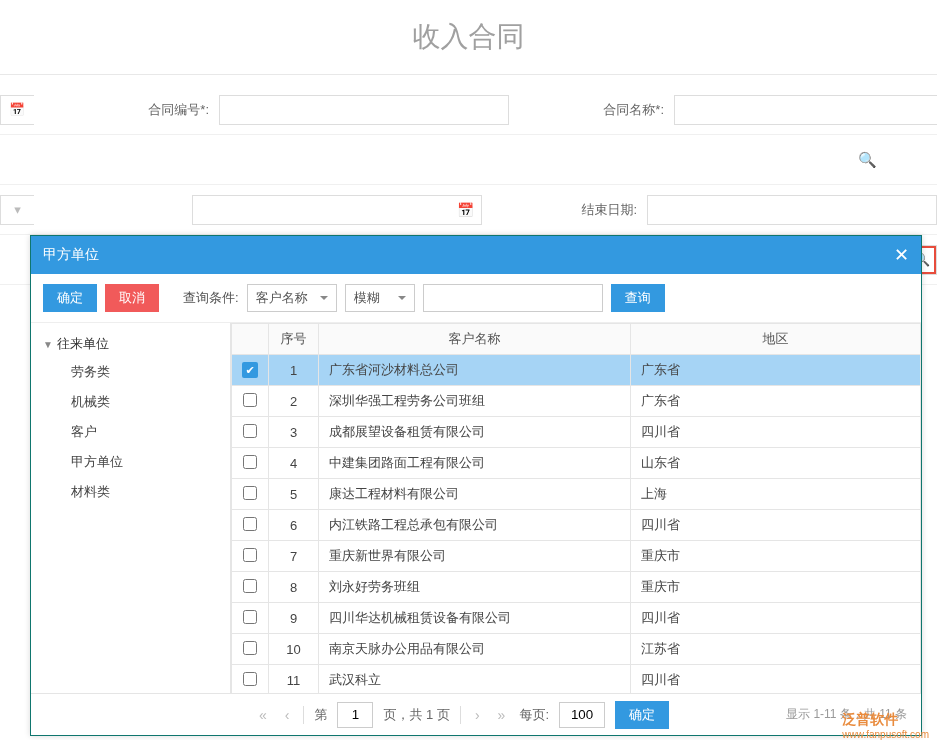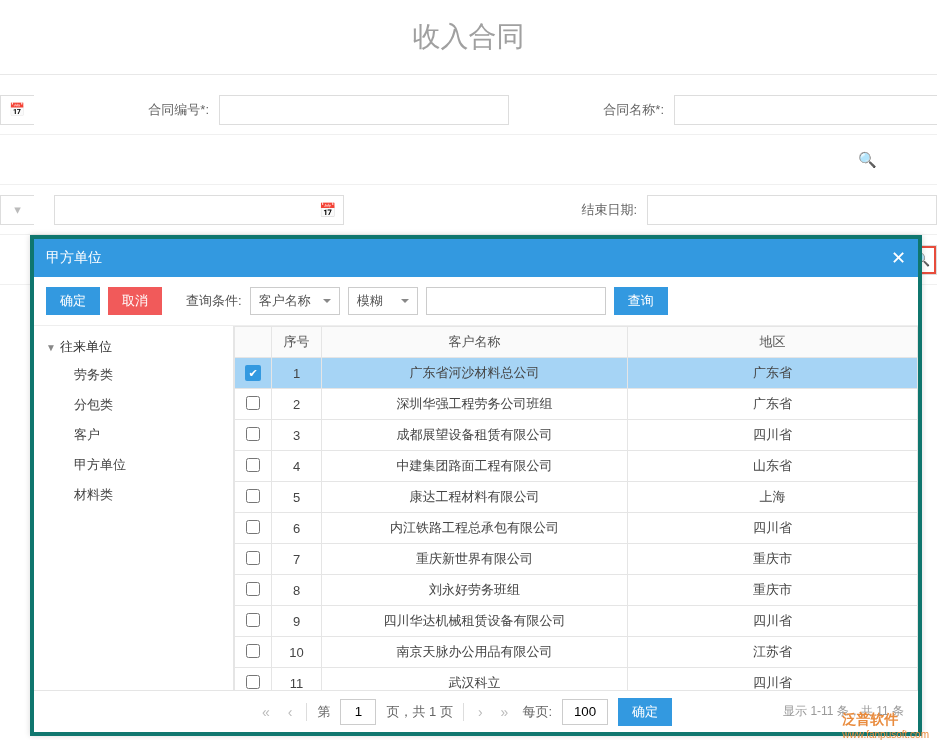--- a/index.html
+++ b/index.html
@@ -4,23 +4,23 @@
   <style>
     * { margin: 0; padding: 0; box-sizing: border-box; }
     body { font-family: "Microsoft YaHei", Arial, sans-serif; font-size: 13px; color: #555; background: #fff; position: relative; width: 937px; height: 740px; overflow: hidden; }
     .page-header { text-align: center; padding: 18px 0; font-size: 28px; color: #a0a0a0; border-bottom: 1px solid #e8e8e8; }
     .form-area { padding: 10px 0; }
     .form-row { display: flex; align-items: center; height: 50px; border-bottom: 1px solid #f0f0f0; }
     .form-label { width: 165px; text-align: right; color: #666; padding-right: 10px; font-size: 13px; }
     .form-control { width: 290px; height: 30px; border: 1px solid #ddd; padding: 0 8px; background: #fff; position: relative; }
     .input-icon { position: absolute; right: 6px; top: 50%; transform: translateY(-50%); color: #bbb; font-size: 14px; }
     .search-icon-box { position: absolute; right: 0; top: 0; width: 28px; height: 28px; border: 2px solid #e74c3c; display: flex; align-items: center; justify-content: center; }
-    .form-half { display: flex; align-items: center; width: 50%; }
-
-    .modal-overlay { position: absolute; top: 235px; left: 30px; right: 15px; bottom: 4px; background: #fff; border: 4px solid #0f766e; box-shadow: 0 0 6px rgba(0,0,0,0.15); display: flex; flex-direction: column; }
+    .form-half { display: flex; align-items: center; width: 50%; justify-content: flex-end; }
+
+    .modal-overlay { position: absolute; top: 235px; left: 30px; right: 15px; bottom: 4px; background: #fff; border: 1px solid #0f766e; box-shadow: 0 0 6px rgba(0,0,0,0.15); display: flex; flex-direction: column; }
     .modal-header { background: #3399e0; color: #fff; height: 38px; display: flex; align-items: center; justify-content: space-between; padding: 0 12px; font-size: 14px; }
     .modal-close { cursor: pointer; font-size: 18px; }
     .modal-toolbar { display: flex; align-items: center; padding: 10px 12px; gap: 8px; border-bottom: 1px solid #eee; }
     .btn { display: inline-flex; align-items: center; justify-content: center; height: 28px; padding: 0 14px; font-size: 13px; border: none; cursor: pointer; color: #fff; }
     .btn-primary { background: #3399e0; }
     .btn-cancel { background: #f15a5a; }
     .toolbar-label { margin-left: 16px; color: #555; }
     .select-box { height: 28px; border: 1px solid #ccc; padding: 0 22px 0 8px; min-width: 90px; position: relative; display: inline-flex; align-items: center; color: #555; background: #fff; }
     .select-box::after { content: ""; position: absolute; right: 8px; top: 50%; border: 4px solid transparent; border-top-color: #888; transform: translateY(-2px); }
     .search-input { height: 28px; border: 1px solid #ccc; width: 180px; padding: 0 6px; }
@@ -28,21 +28,21 @@
     .modal-body { display: flex; flex: 1; overflow: hidden; }
     .sidebar { width: 200px; border-right: 1px solid #e5e5e5; padding: 8px 12px; }
     .tree-root { display: flex; align-items: center; gap: 4px; padding: 4px 0; color: #333; }
     .tree-arrow { font-size: 10px; color: #888; }
     .tree-children { padding-left: 28px; }
     .tree-item { padding: 6px 0; color: #444; cursor: pointer; }
 
     .table-wrap { flex: 1; overflow: auto; }
     table { width: 100%; border-collapse: collapse; }
     th { background: #fafafa; border: 1px solid #e5e5e5; padding: 6px 8px; text-align: center; color: #555; font-weight: normal; }
-    td { border: 1px solid #e5e5e5; padding: 6px 10px; color: #444; text-align: center; }
+    td { border: 1px solid #e5e5e5; padding: 6px 10px; color: #444; }
     td.center, th.center { text-align: center; }
     tr.selected td { background: #a6d4f5; }
     .row-check { width: 14px; height: 14px; }
     .checked-box { width: 16px; height: 16px; background: #3399e0; border-radius: 2px; display: inline-flex; align-items: center; justify-content: center; color: #fff; font-size: 11px; }
 
     .modal-footer { border-top: 1px solid #e5e5e5; height: 42px; display: flex; align-items: center; padding: 0 14px; gap: 10px; color: #666; }
     .pager-arrow { color: #bbb; cursor: pointer; font-size: 14px; padding: 0 4px; }
     .pager-divider { width: 1px; height: 18px; background: #ddd; }
     .pager-input { width: 36px; height: 26px; border: 1px solid #ccc; text-align: center; }
     .footer-spacer { flex: 1; }
@@ -129,21 +129,21 @@
     <button class="btn btn-primary">查询</button>
   </div>
   <div class="modal-body">
     <div class="sidebar">
       <div class="tree-root">
         <span class="tree-arrow">▼</span>
         <span>往来单位</span>
       </div>
       <div class="tree-children" id="tree-children">
           <div class="tree-item">劳务类</div>
-          <div class="tree-item">分包类</div>
+          <div class="tree-item">机械类</div>
           <div class="tree-item">客户</div>
           <div class="tree-item">甲方单位</div>
           <div class="tree-item">材料类</div>
         </div>
     </div>
     <div class="table-wrap">
       <table>
         <thead>
           <tr>
             <th class="center" style="width:34px;"></th>

